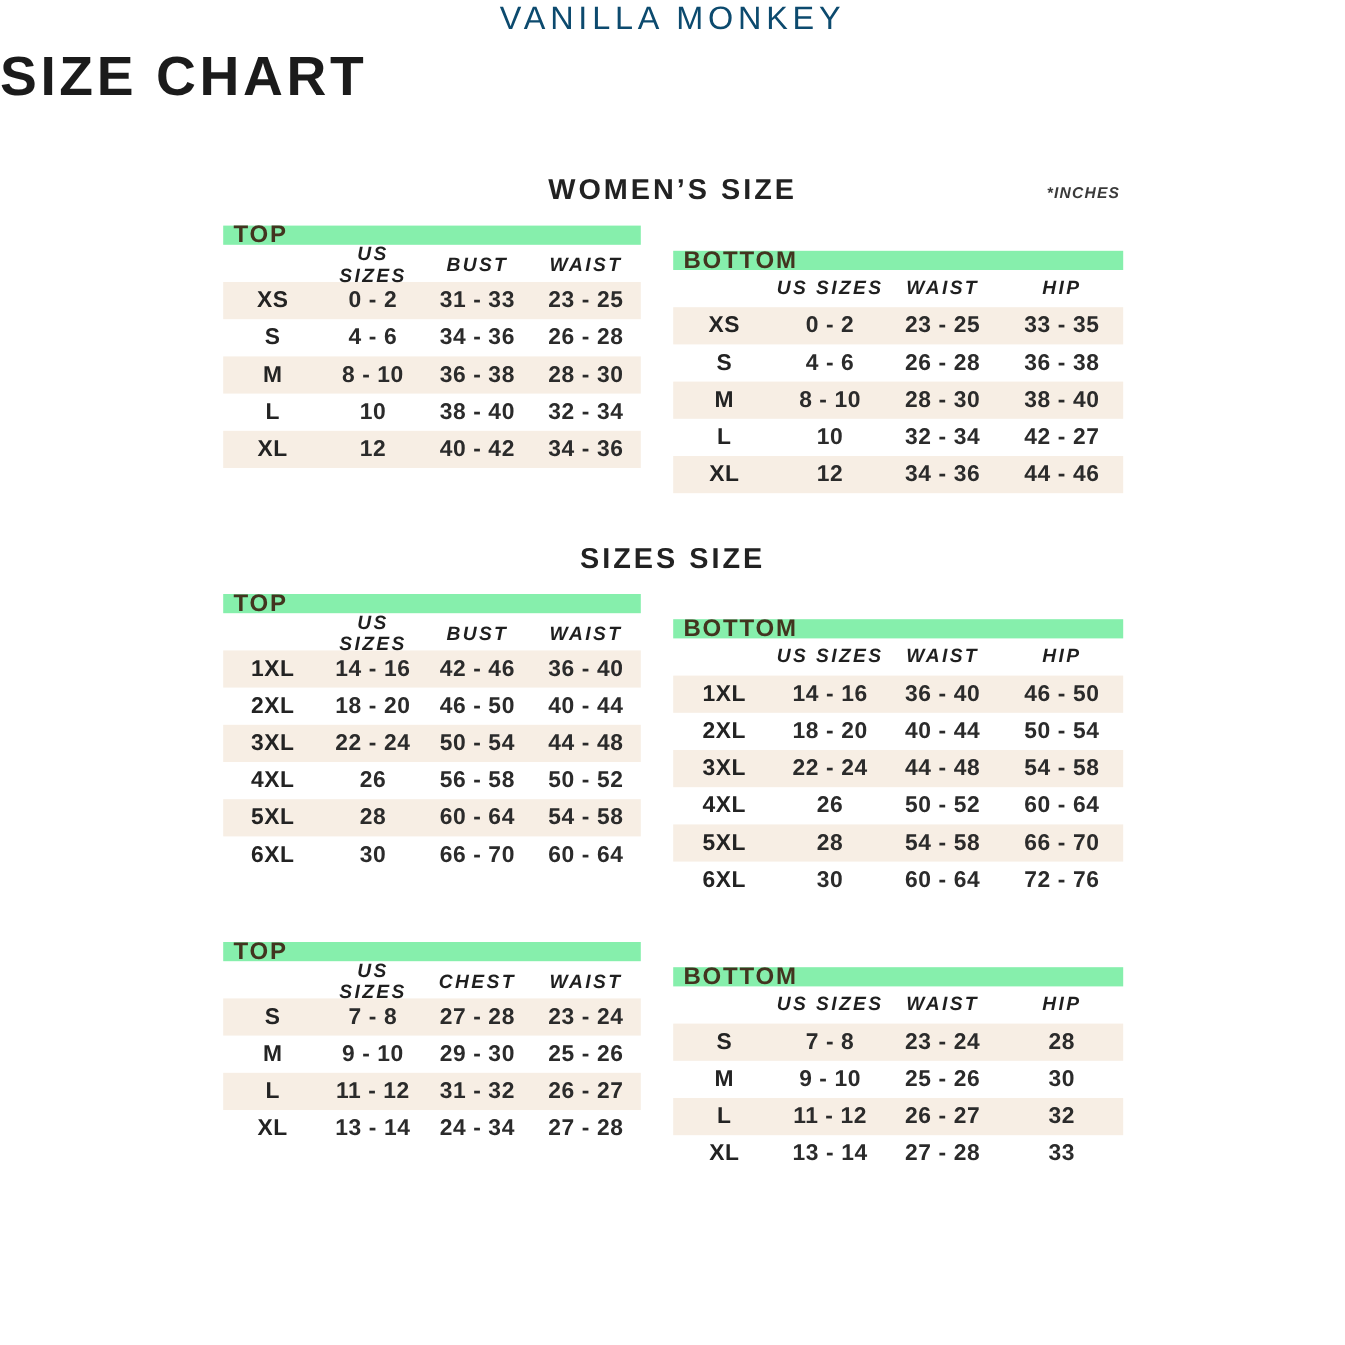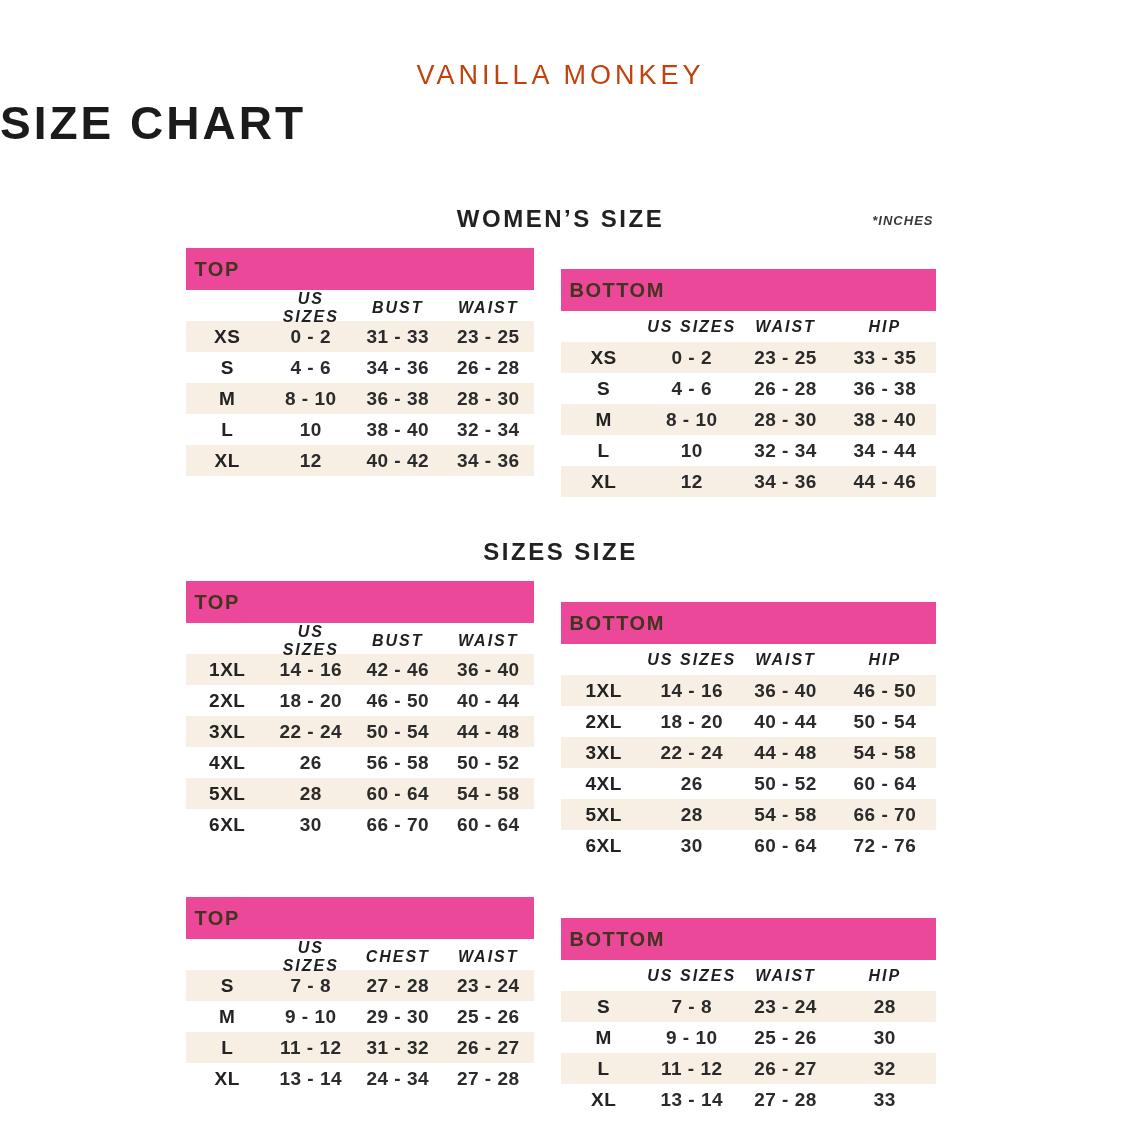--- a/index.html
+++ b/index.html
@@ -3,22 +3,22 @@
 <meta charset="utf-8">
 <style>
   * { box-sizing: border-box; }
   html, body { margin: 0; padding: 0; background: #ffffff; }
   .page {
     width: 1121px; height: 1121px; background: #ffffff;
     font-family: "Liberation Sans", "DejaVu Sans", sans-serif;
     color: #2a2a2a; overflow: hidden;
   }
   .brand {
-    text-align: center; padding-top: 60px;
-    font-size: 27px; font-weight: 500; letter-spacing: 4px; color: #c2410c;
+    text-align: center; 
+    font-size: 27px; font-weight: 500; letter-spacing: 4px; color: #0c4a6e;
   }
   .title {
     margin-top: 5px;
     font-size: 46px; font-weight: 800; letter-spacing: 3px; color: #1b1b1b;
   }
   .section { width: 750px; margin: 0 auto; }
   .section.women { margin-top: 54px; }
   .section.plus  { margin-top: 40px; }
   .section.girls { margin-top: 36px; }
   .sec-head { position: relative; text-align: center; height: 30px; }
@@ -29,21 +29,21 @@
   }
   .units {
     position: absolute; right: 2px; top: 9px;
     font-style: italic; font-size: 13px; font-weight: 700; letter-spacing: 1px;
     color: #3a3a3a;
   }
   .tables { display: flex; gap: 27px; margin-top: 14px; }
   .table.left  { width: 348px; }
   .table.right { width: 375px; margin-top: 21px; }
   .bar {
-    height: 42px; background: #ec4899;
+    height: 16px; background: #86efac;
     display: flex; align-items: center; padding-left: 9px;
     font-size: 20px; font-weight: 700; letter-spacing: 1.5px; color: #42341f;
   }
   .thead, .tr { display: grid; align-items: center; text-align: center; }
   .left  .thead, .left  .tr { grid-template-columns: 24% 24% 26% 26%; }
   .right .thead, .right .tr { grid-template-columns: 23% 24% 26% 27%; }
   .thead { height: 31px; }
   .th {
     font-style: italic; font-weight: 700; font-size: 16px;
     letter-spacing: 2px; color: #1f1f1f;
@@ -134,21 +134,21 @@
         <div class="tr stripe">
           <div class="td size">M</div>
           <div class="td">8 - 10</div>
           <div class="td">28 - 30</div>
           <div class="td">38 - 40</div>
         </div>
         <div class="tr">
           <div class="td size">L</div>
           <div class="td">10</div>
           <div class="td">32 - 34</div>
-          <div class="td">34 - 44</div>
+          <div class="td">42 - 27</div>
         </div>
         <div class="tr stripe">
           <div class="td size">XL</div>
           <div class="td">12</div>
           <div class="td">34 - 36</div>
           <div class="td">44 - 46</div>
         </div>
       </div>
 
     </div>

